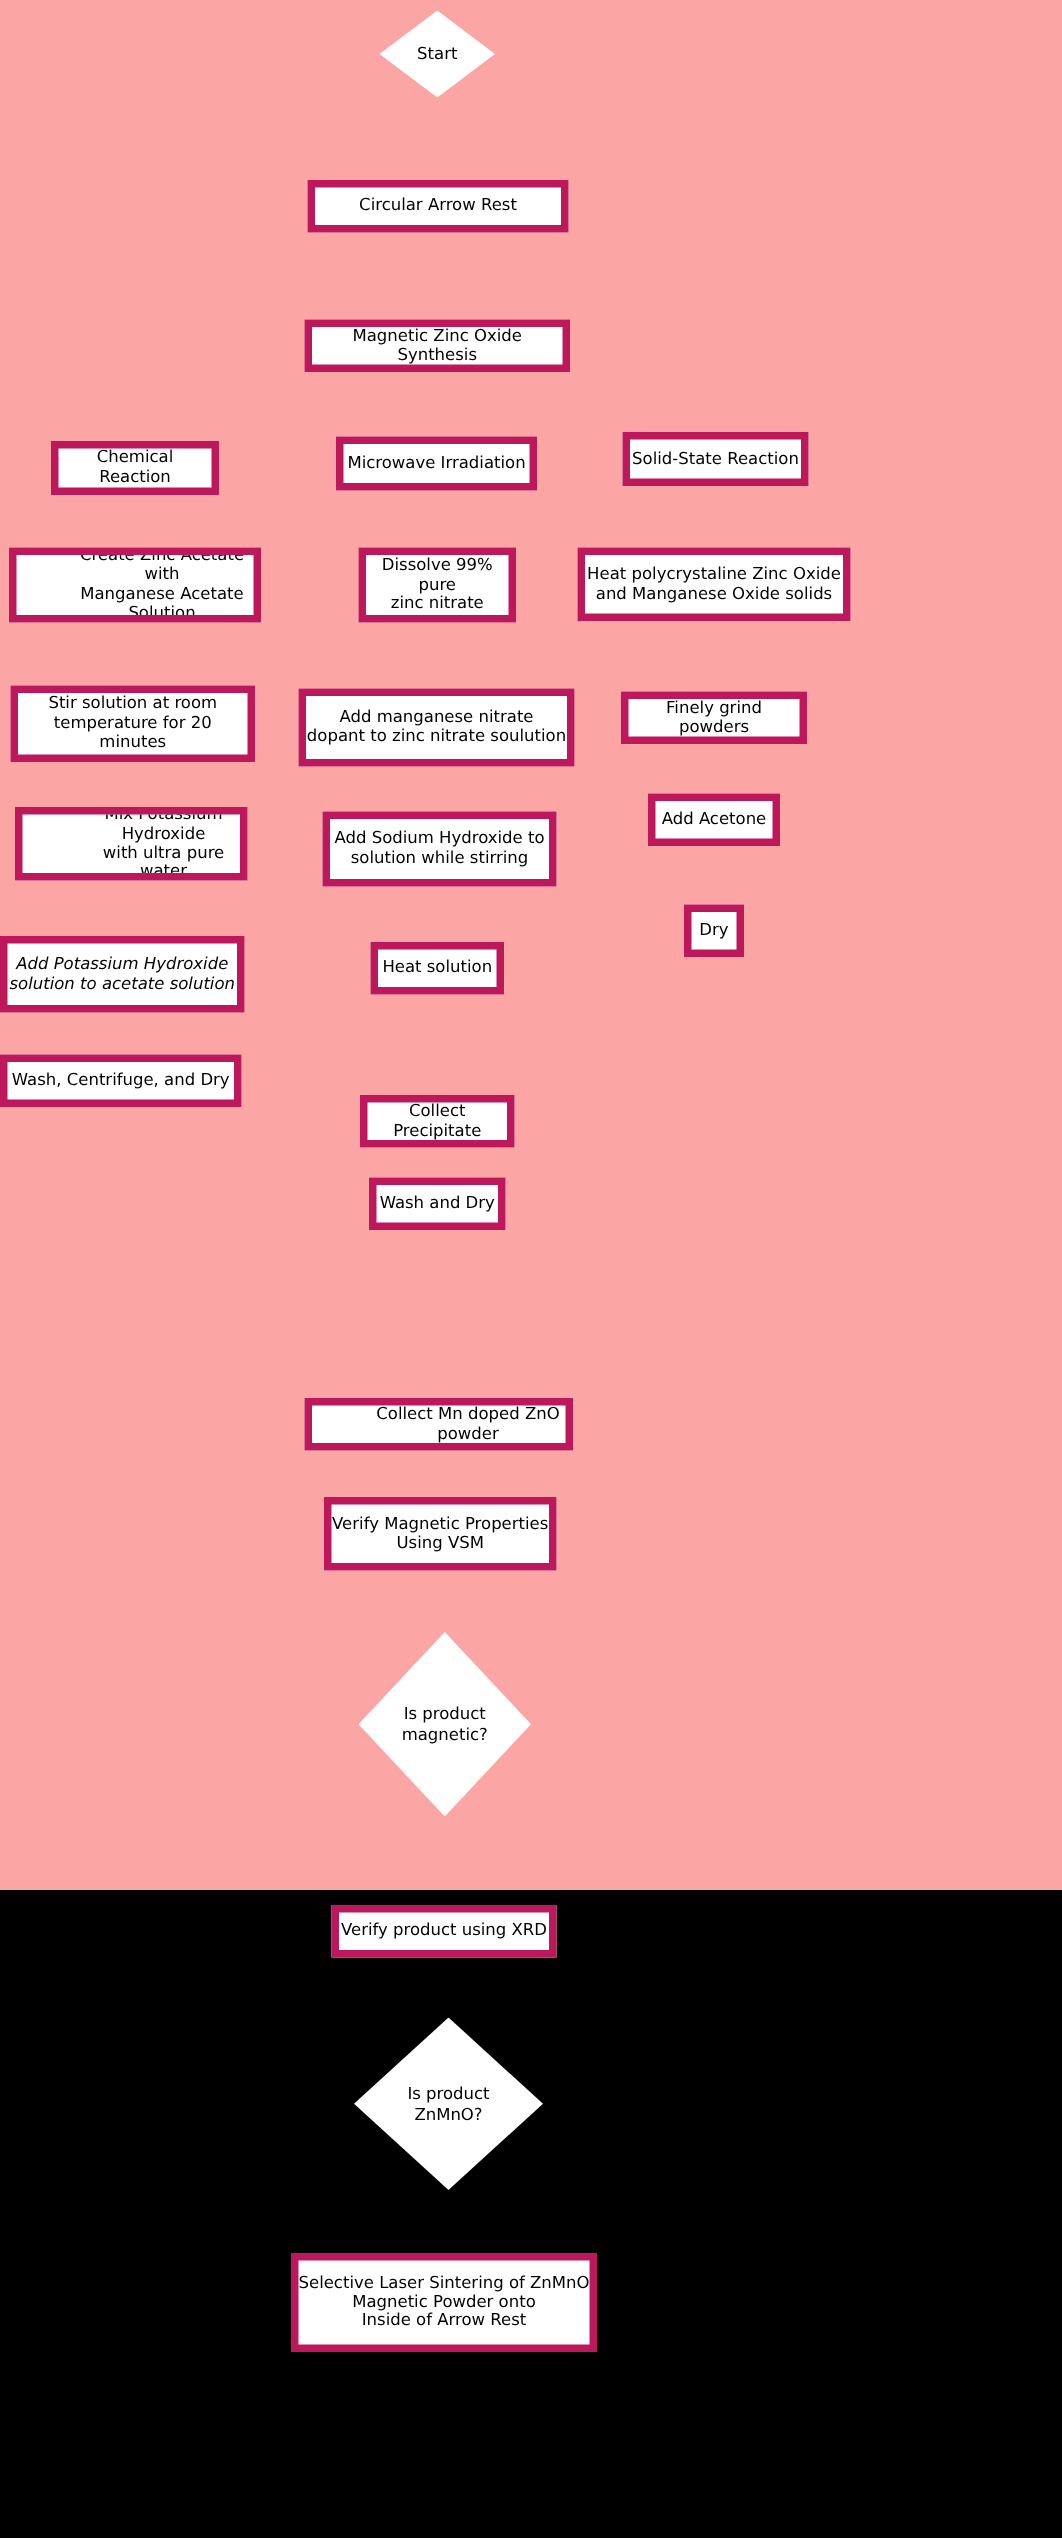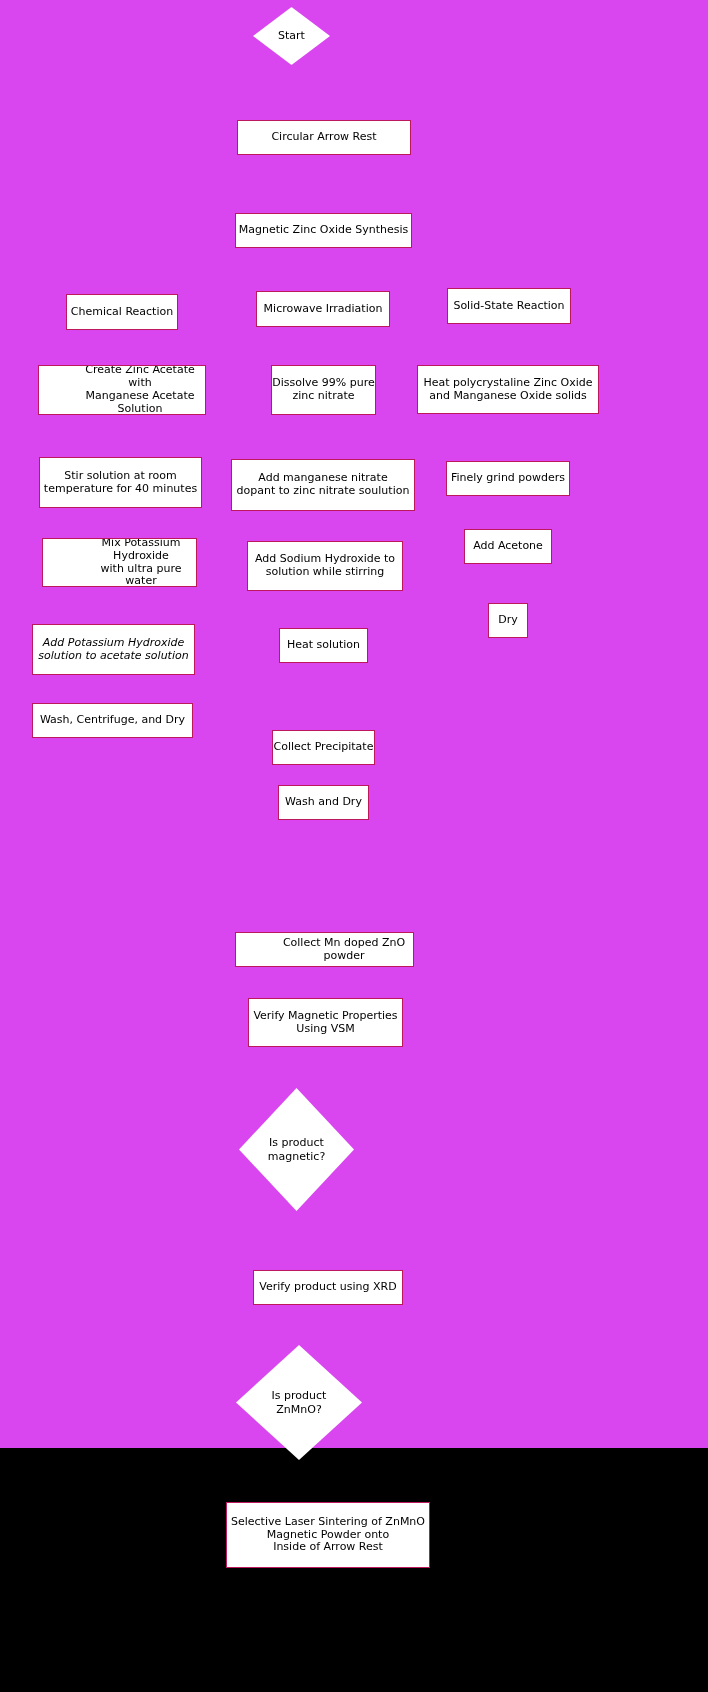--- a/index.html
+++ b/index.html
@@ -10,39 +10,38 @@
   body {
     width: 708px;
     height: 1692px;
     position: relative;
     overflow: hidden;
     font-family: "DejaVu Sans", sans-serif;
   }
   #canvas {
     position: relative;
     width: 708px;
-    height: 1448px;
-    background: #d946ef;
+    height: 1260px;
+    background: #fca5a5;
   }
   .node {
     position: absolute;
     box-sizing: border-box;
     background: #ffffff;
     color: #000000;
     display: flex;
     align-items: center;
     justify-content: center;
     text-align: center;
     line-height: 1.18;
     white-space: pre-line;
     overflow: hidden;
   }
   .process {
-    border: 1px solid #be185d;
-    margin-left: 32px;
+    border: 5px solid #be185d;
   }
   .decision {
     background: transparent;
     border: none;
   }
   .decision .dia-shape {
     position: absolute;
     left: 0; top: 0;
     width: 100%;
     height: 100%;
@@ -70,21 +69,21 @@
     <div class="node process" style="left: 34px; top: 294px; width: 112px; height: 36px; font-size: 11px;"><span style="display: block; width: 100%; white-space: pre-line;">Chemical Reaction</span></div>
     <div class="node process" style="left: 224px; top: 291px; width: 134px; height: 36px; font-size: 11px;"><span style="display: block; width: 100%; white-space: pre-line;">Microwave Irradiation</span></div>
     <div class="node process" style="left: 415px; top: 288px; width: 124px; height: 36px; font-size: 11px;"><span style="display: block; width: 100%; white-space: pre-line;">Solid-State Reaction</span></div>
     <div class="node process" style="left: 6px; top: 365px; width: 168px; height: 50px; font-size: 11px; padding-left: 36px;"><span style="display: block; width: 100%; white-space: pre-line;">Create Zinc Acetate with
 Manganese Acetate Solution</span></div>
     <div class="node process" style="left: 239px; top: 365px; width: 105px; height: 50px; font-size: 11px;"><span style="display: block; width: 100%; white-space: pre-line;">Dissolve 99% pure
 zinc nitrate</span></div>
     <div class="node process" style="left: 385px; top: 365px; width: 182px; height: 49px; font-size: 11px;"><span style="display: block; width: 100%; white-space: pre-line;">Heat polycrystaline Zinc Oxide
 and Manganese Oxide solids</span></div>
     <div class="node process" style="left: 7px; top: 457px; width: 163px; height: 51px; font-size: 11px;"><span style="display: block; width: 100%; white-space: pre-line;">Stir solution at room
-temperature for 40 minutes</span></div>
+temperature for 20 minutes</span></div>
     <div class="node process" style="left: 199px; top: 459px; width: 184px; height: 52px; font-size: 11px;"><span style="display: block; width: 100%; white-space: pre-line;">Add manganese nitrate
 dopant to zinc nitrate soulution</span></div>
     <div class="node process" style="left: 414px; top: 461px; width: 124px; height: 35px; font-size: 11px;"><span style="display: block; width: 100%; white-space: pre-line;">Finely grind powders</span></div>
     <div class="node process" style="left: 10px; top: 538px; width: 155px; height: 49px; font-size: 11px;"><span style="display: block; width: 100%; white-space: pre-line; padding-left: 43px;">Mix Potassium Hydroxide
 with ultra pure water</span></div>
     <div class="node process" style="left: 215px; top: 541px; width: 156px; height: 50px; font-size: 11px;"><span style="display: block; width: 100%; white-space: pre-line;">Add Sodium Hydroxide to
 solution while stirring</span></div>
     <div class="node process" style="left: 432px; top: 529px; width: 88px; height: 35px; font-size: 11px;"><span style="display: block; width: 100%; white-space: pre-line;">Add Acetone</span></div>
     <div class="node process" style="left: 0px; top: 624px; width: 163px; height: 51px; font-size: 11px; font-style: italic;"><span style="display: block; width: 100%; white-space: pre-line;">Add Potassium Hydroxide
 solution to acetate solution</span></div>

